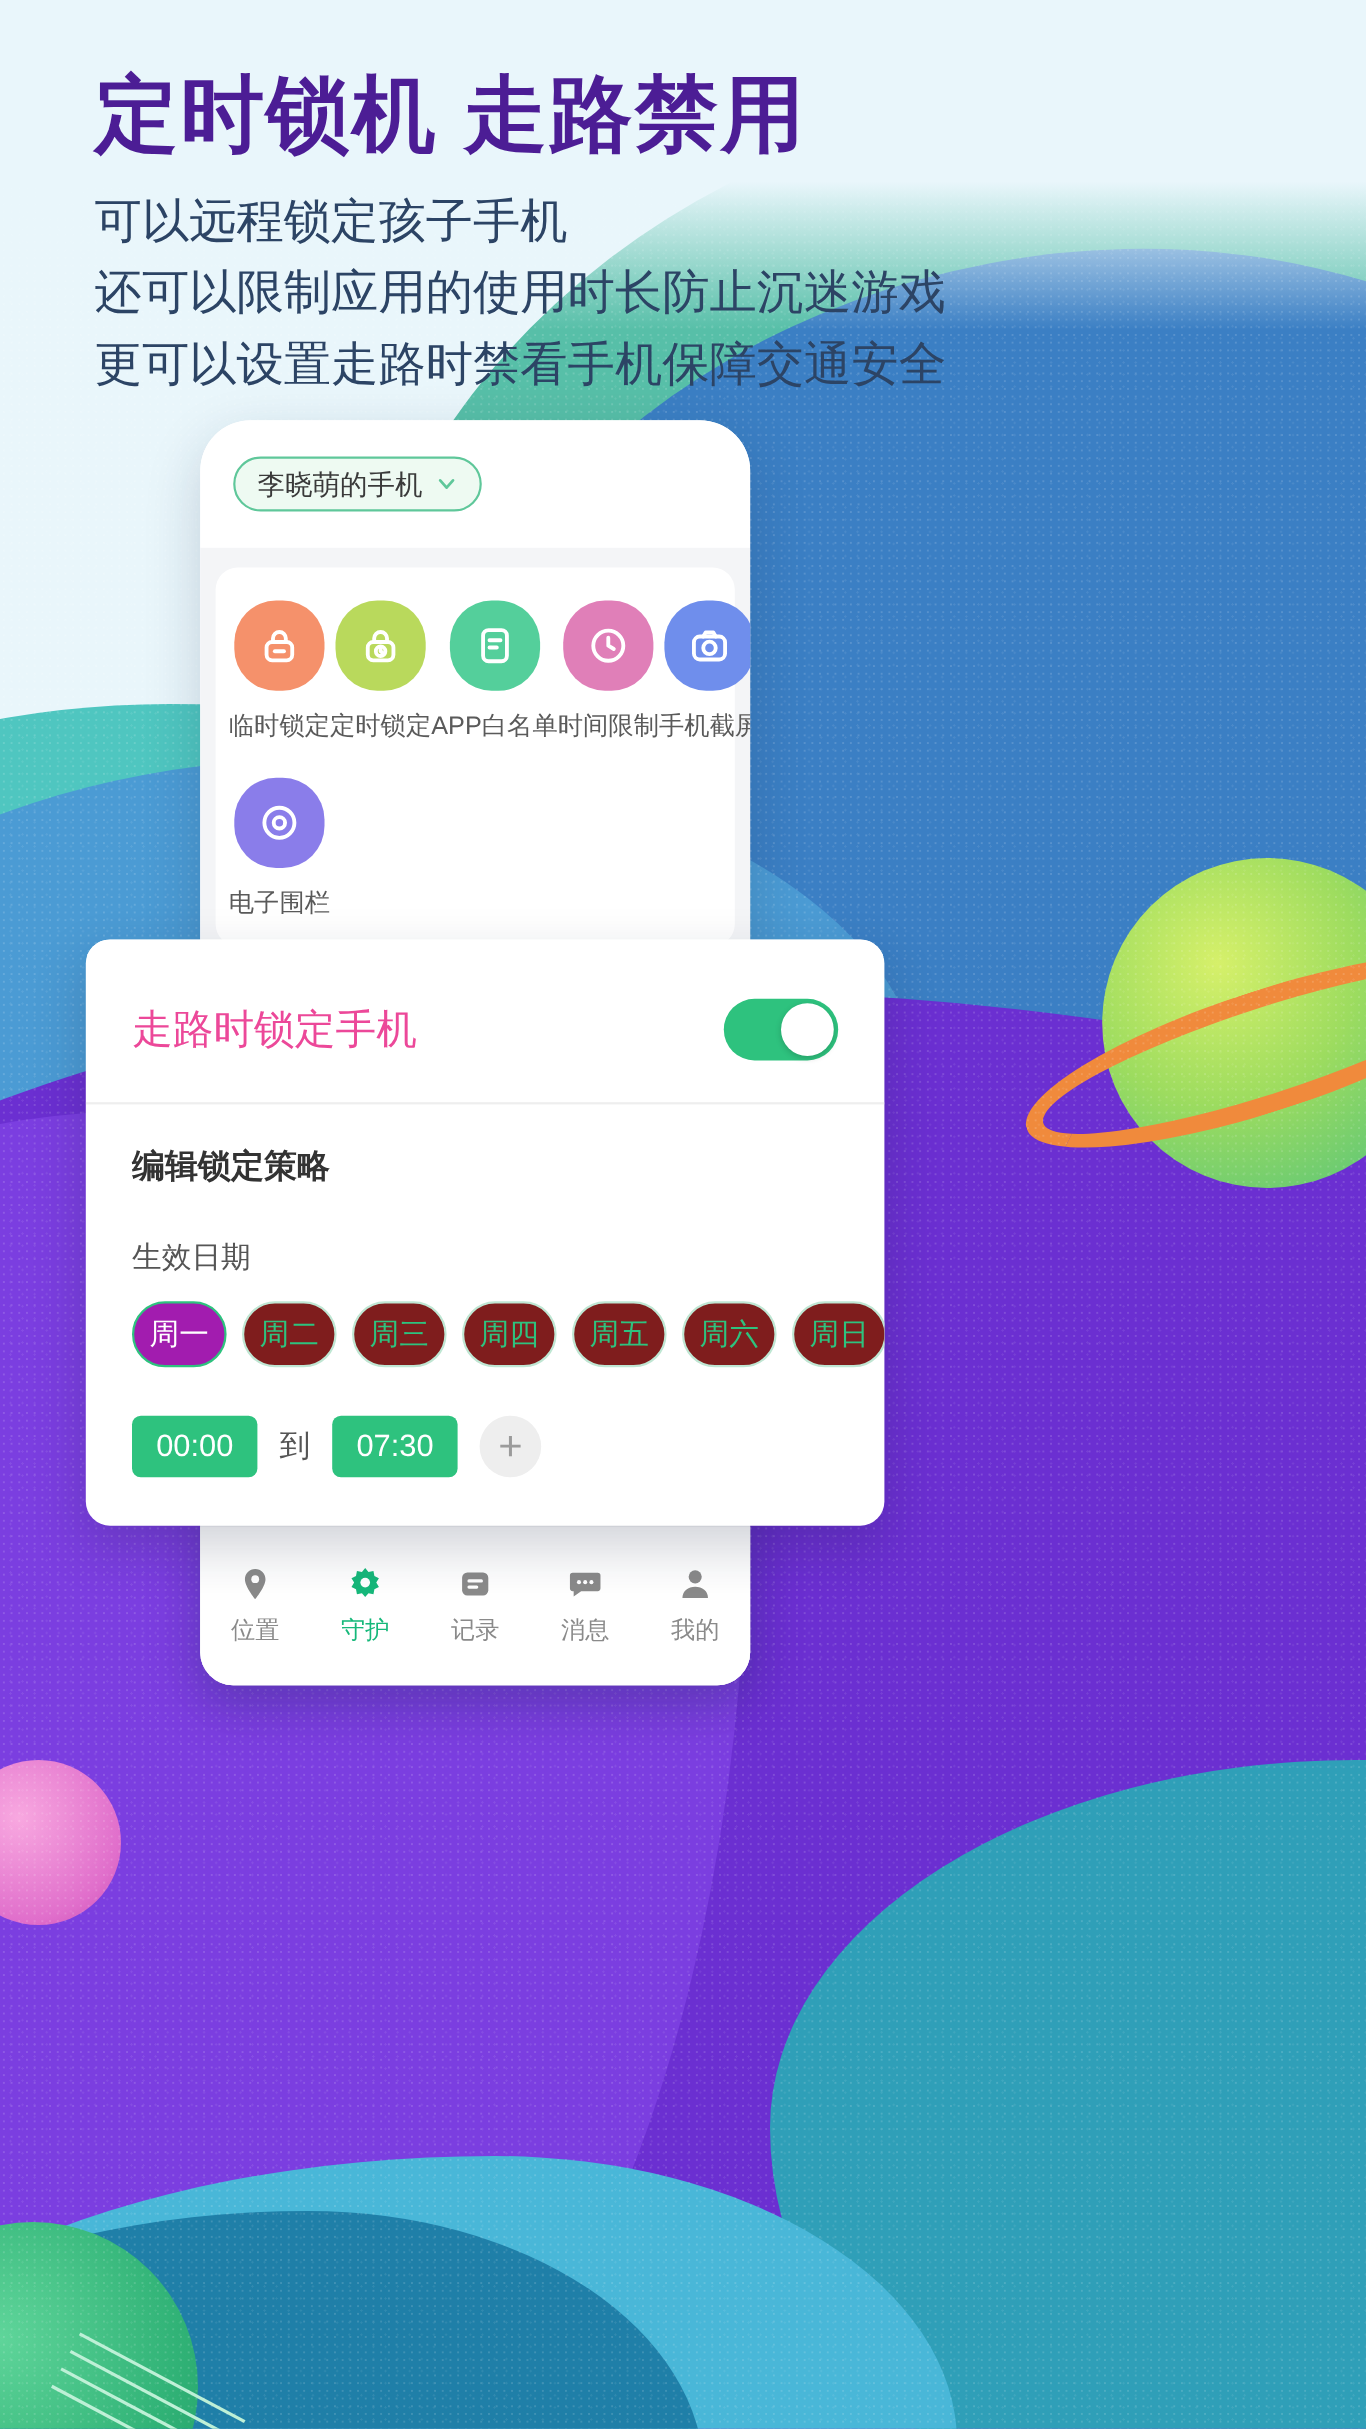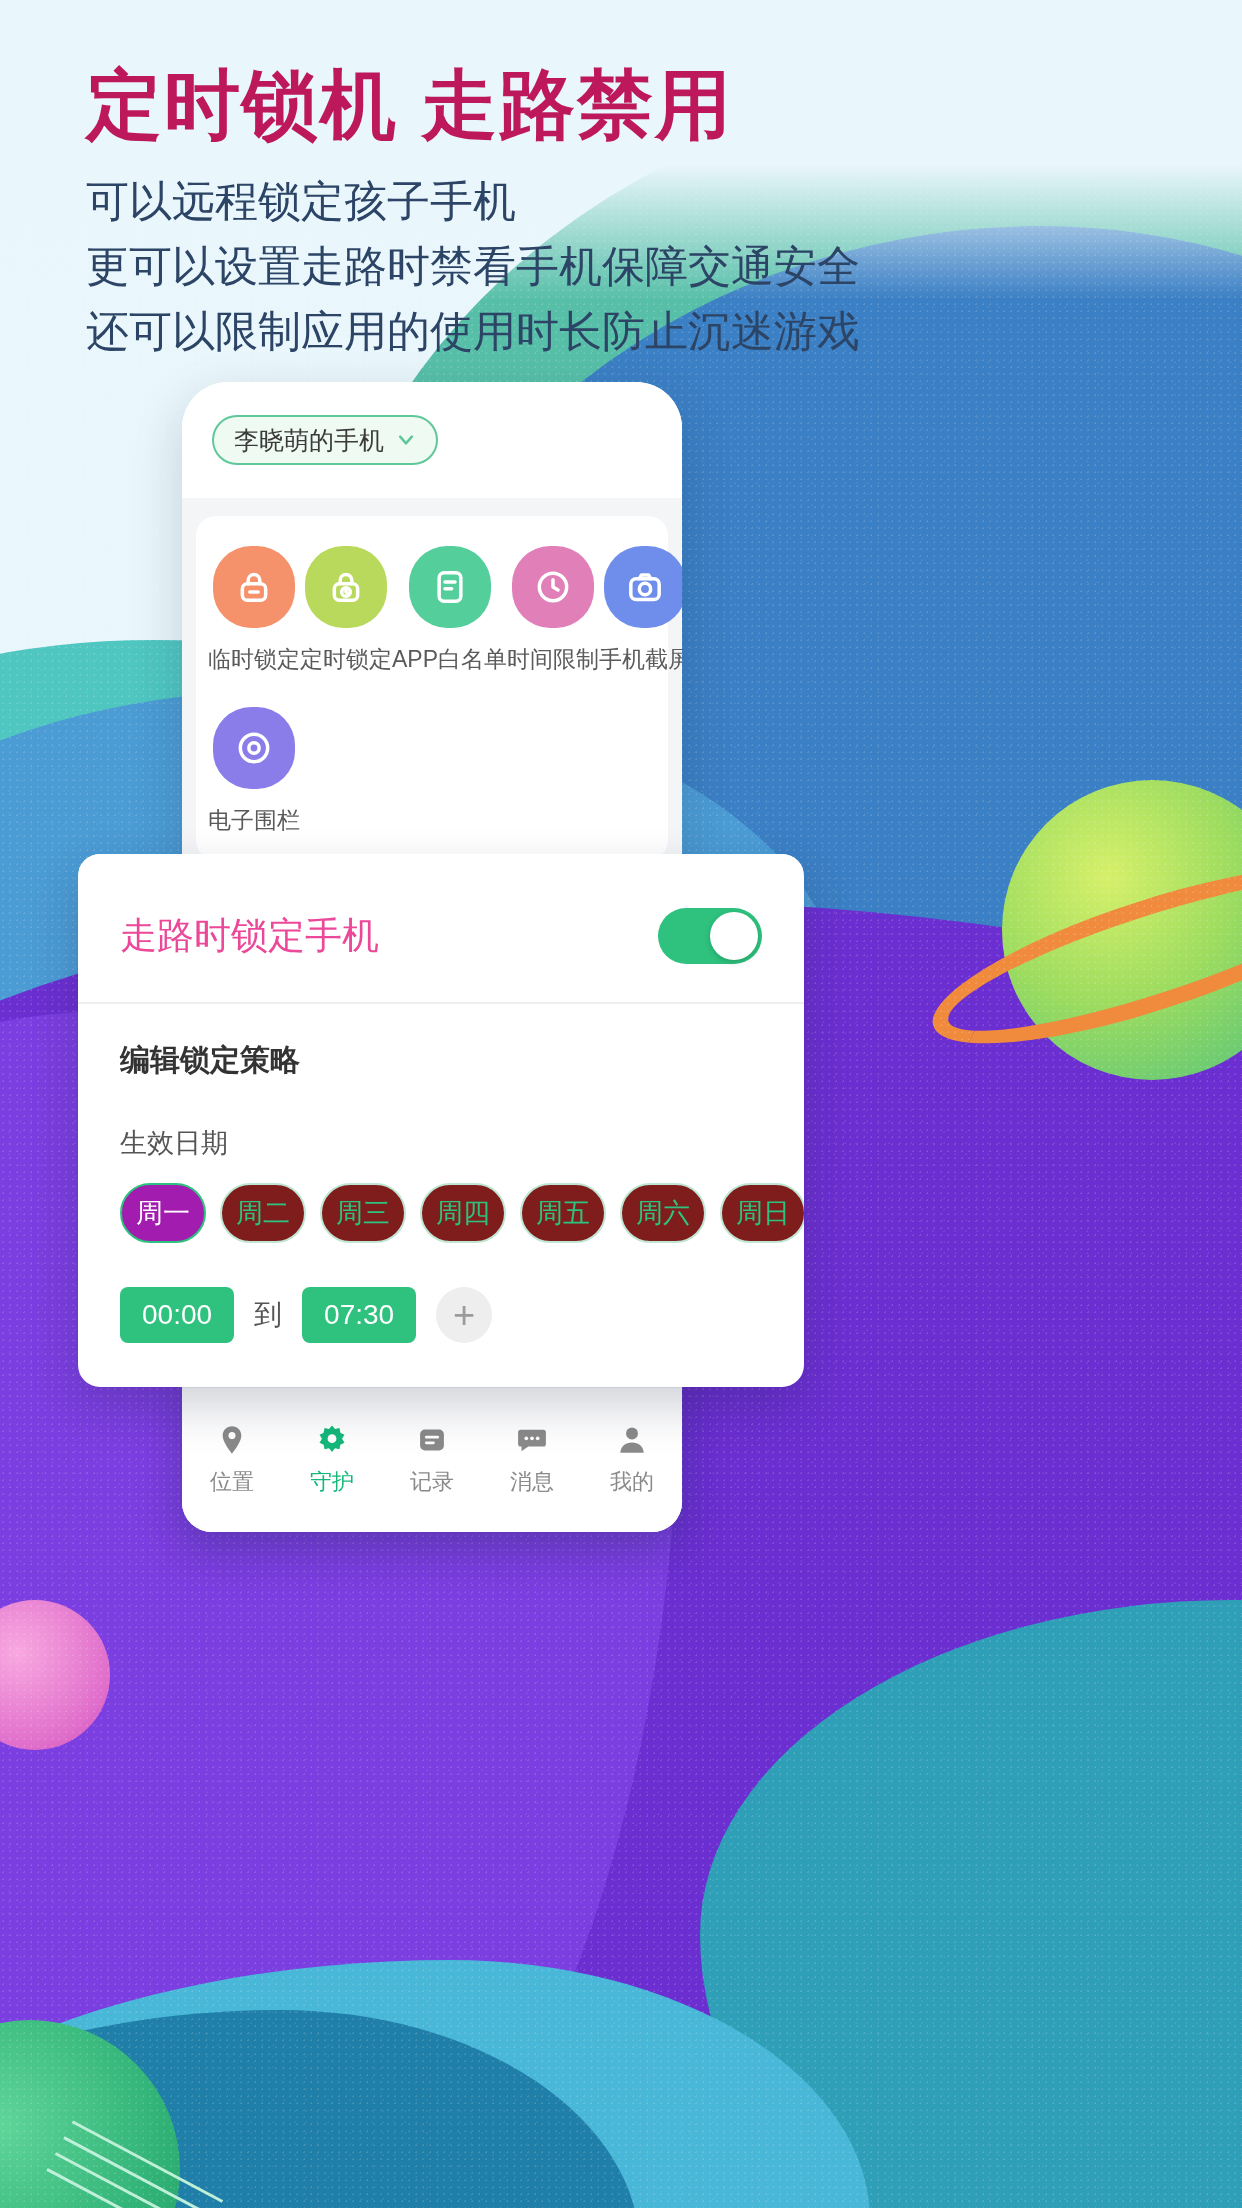--- a/index.html
+++ b/index.html
@@ -111,21 +111,21 @@
     background-position:0 0, 4px 5px;
   }
   .topfade{
     position:absolute;left:0;top:0;width:100%;height:300px;
     background:linear-gradient(#e9f6fb 0%, #e9f6fb 55%, rgba(233,246,251,0) 100%);
   }
 
   
   .head{position:absolute;left:86px;top:60px;z-index:5;}
   .h-title{
-    font-size:76px;font-weight:bold;color:#be185d;letter-spacing:2px;
+    font-size:76px;font-weight:bold;color:#4c1d95;letter-spacing:2px;
     line-height:1.18;margin:0;white-space:nowrap;
   }
   .h-sub{margin-top:22px;}
   .h-sub p{
     margin:0 0 6px 0;font-size:43px;color:#2c4465;line-height:1.38;white-space:nowrap;
   }
 
   
   .phone{
     position:absolute;left:182px;top:382px;width:500px;height:1150px;
@@ -228,22 +228,22 @@
     <div class="moon-pink"></div>
     <div class="moon-green"></div>
     <div class="noise"></div>
     <div class="topfade"></div>
   </div>
 
   <div class="head">
     <h1 class="h-title">定时锁机 走路禁用</h1>
     <div class="h-sub">
       <p>可以远程锁定孩子手机</p>
+      <p>还可以限制应用的使用时长防止沉迷游戏</p>
       <p>更可以设置走路时禁看手机保障交通安全</p>
-      <p>还可以限制应用的使用时长防止沉迷游戏</p>
     </div>
   </div>
 
   <div class="phone">
     <div class="phone-top">
       <div class="dev-pill">
         <span class="dname">李晓萌的手机</span>
         <svg class="chev" viewBox="0 0 24 24">
           <path d="M5 8l7 8 7-8" fill="none" stroke="#5fc79a" stroke-width="3" stroke-linecap="round" stroke-linejoin="round"></path>
         </svg>

